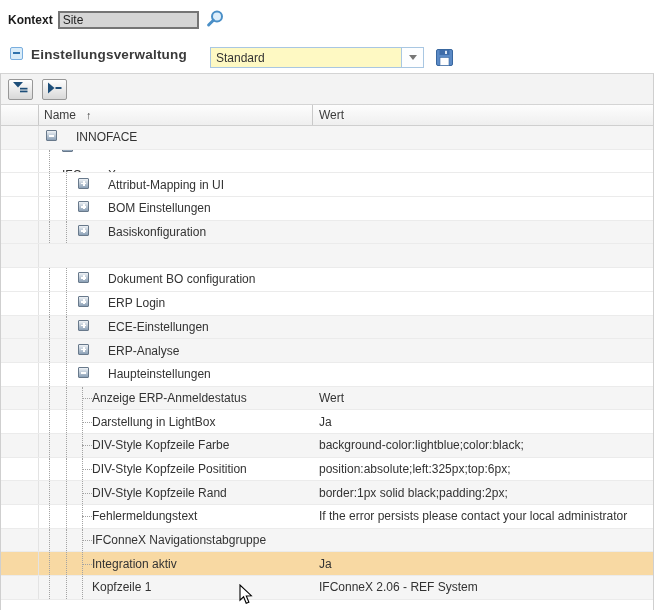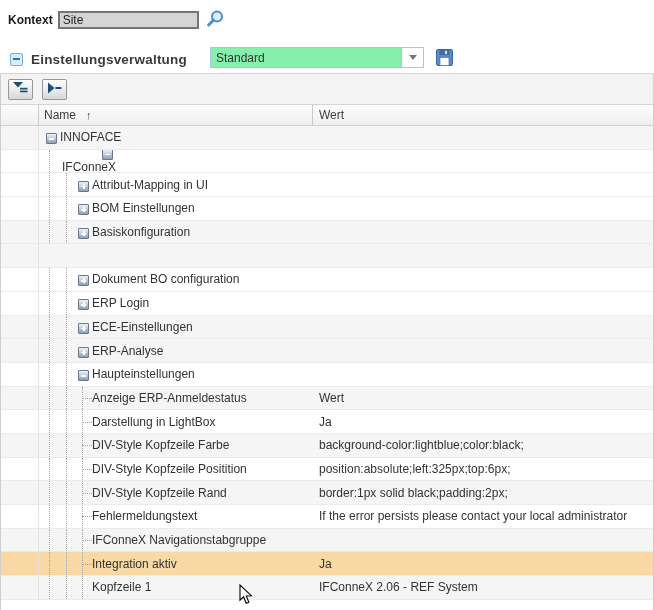--- a/index.html
+++ b/index.html
@@ -11,30 +11,30 @@
   
   .context-row{position:absolute;top:10px;left:8px;display:flex;align-items:center;}
   .context-label{font-weight:bold;color:#1c1c1c;margin-right:5px;}
   .context-input{
     width:141px;height:18px;box-sizing:border-box;background:#d5d5d5;
     border:2px solid #757575;padding:0 3px;color:#222;
     font-family:"Liberation Sans",sans-serif;font-size:12px;
   }
   .search-btn{margin-left:7px;width:18px;height:19px;background:none;border:none;padding:0;cursor:pointer;}
   
-  .section-header{position:absolute;top:47px;left:10px;height:24px;display:flex;align-items:center;}
+  .section-header{position:absolute;top:47px;left:10px;height:24px;display:flex;}
   .collapse-box{
     width:11px;height:11px;flex:none;background:#d9ecf9;border:1px solid #7aaede;
     border-radius:2px;position:relative;
   }
   .collapse-box .minus{position:absolute;left:2px;right:2px;top:4px;height:2px;background:#2e72ad;}
   .section-title{font-weight:bold;font-size:13.5px;color:#3a3a3a;margin-left:8px;letter-spacing:.2px;}
   .profile-select{
     position:absolute;left:210px;top:47px;width:214px;height:21px;box-sizing:border-box;
-    border:1px solid #a9c7e2;background:#86efac;display:flex;align-items:stretch;
+    border:1px solid #a9c7e2;background:#fef9c3;display:flex;align-items:stretch;
   }
   .ps-text{flex:1;padding:3px 5px 0 5px;color:#333;}
   .ps-arrow-btn{width:21px;border-left:1px solid #a9c7e2;background:#fdfeff;display:flex;align-items:center;justify-content:center;}
   .ps-arrow{width:0;height:0;border-left:4px solid transparent;border-right:4px solid transparent;border-top:5px solid #777;}
   .save-btn{position:absolute;left:436px;top:49px;width:17px;height:17px;background:none;border:none;padding:0;cursor:pointer;}
   
   .panel{
     position:absolute;top:73px;left:0;width:654px;height:537px;box-sizing:border-box;
     border-top:1px solid #d4d4d4;border-left:1px solid #cfcfcf;border-right:1px solid #cfcfcf;
     overflow:hidden;
@@ -52,21 +52,21 @@
   .gh-sort{margin-left:10px;color:#444;font-size:11px;}
   .gh-wert{flex:1;display:flex;align-items:center;padding-left:6px;color:#3c3c3c;}
   
   .rows{overflow:hidden;height:485px;}
   .row{height:23.7px;box-sizing:border-box;border-bottom:1px solid #ebebeb;display:flex;background:#fff;}
   .row.alt{background:#f5f5f5;}
   .row.highlight{background:#f8d9a3;}
   .cell-gutter{width:38px;flex:none;border-right:1px solid #e3e3e3;box-sizing:border-box;}
   .cell-name{width:274px;flex:none;position:relative;display:flex;align-items:center;overflow:hidden;white-space:nowrap;}
   .cell-value{flex:1;display:flex;align-items:center;padding-left:6px;overflow:hidden;white-space:nowrap;color:#333;}
-  .ncontent{display:flex;align-items:flex-end;position:relative;z-index:1;}
+  .ncontent{display:flex;align-items:flex-start;position:relative;z-index:1;gap:16px;}
   .row.lvl1 .ncontent{padding-left:7px;}
   .row.lvl2 .ncontent{padding-left:23px;flex-direction:column;}
   .row.lvl3 .ncontent{padding-left:39px;}
   .row.leaf  .ncontent{padding-left:53px;}
   .titem{
     width:11px;height:11px;flex:none;box-sizing:border-box;margin-right:3px;
     border:1px solid #68798b;border-radius:1px;position:relative;
     background:linear-gradient(#eef2f6,#8ba0b6);
   }
   .titem .h{position:absolute;left:2px;right:2px;top:4px;height:1.5px;background:#fff;}

